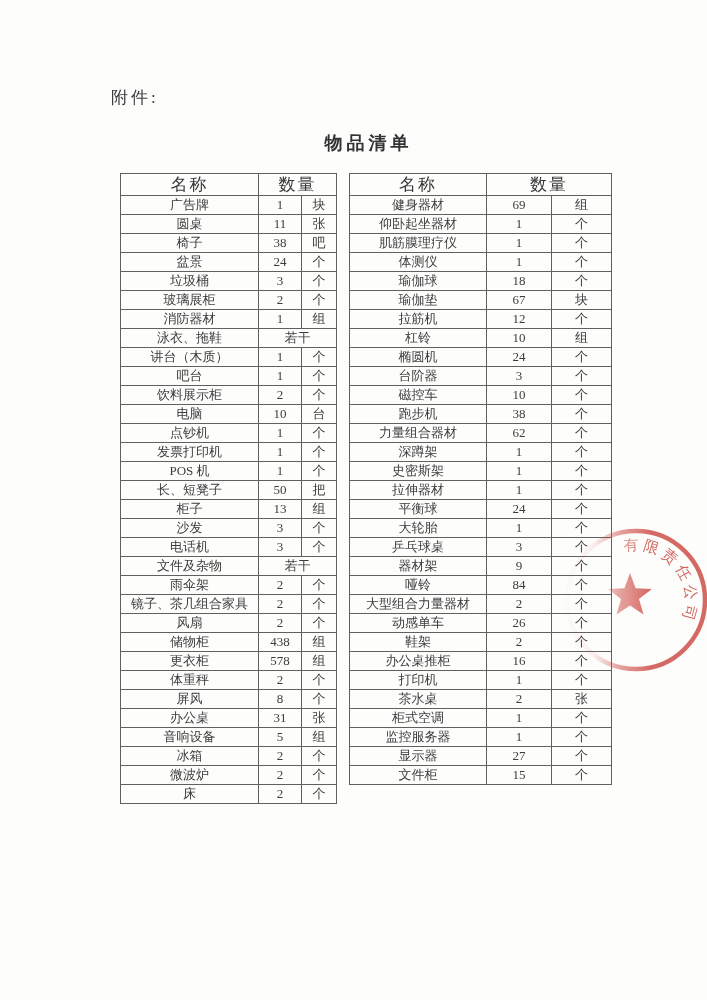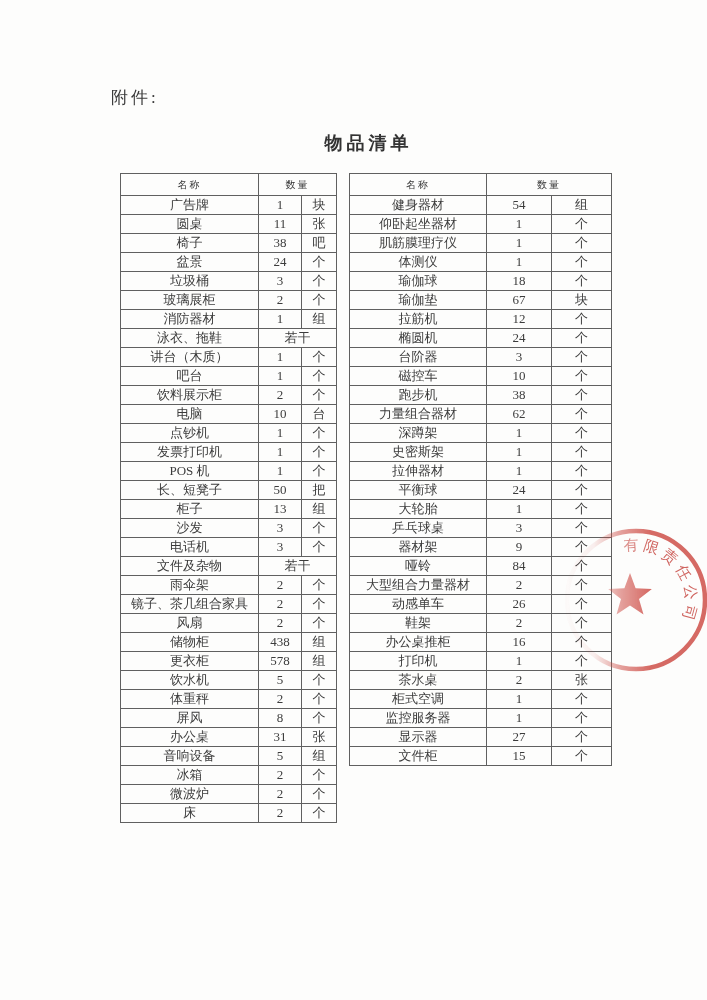--- a/index.html
+++ b/index.html
@@ -30,21 +30,21 @@
   }
   #left-table{left:112px;width:216px;}
   #right-table{left:341px;width:262px;}
   table.inv th, table.inv td{
     border:1px solid #606060;
     text-align:center;vertical-align:middle;
     padding:0;height:18px;line-height:18px;
     font-weight:normal;
     overflow:hidden;white-space:nowrap;
   }
-  table.inv th{height:21px;line-height:21px;font-size:10px;letter-spacing:2px;color:#383838;}
+  table.inv th{height:21px;line-height:21px;font-size:17px;letter-spacing:2px;color:#383838;}
 
   
   .stamp{position:absolute;left:552px;top:500px;width:155px;height:195px;pointer-events:none;}
   .stamp text{
     font-family:"Liberation Serif","DejaVu Serif",serif;
     font-size:15px;letter-spacing:4px;
   }
 </style>
 </head>
 <body>
@@ -185,25 +185,20 @@
           <td>储物柜</td>
           <td>438</td>
           <td>组</td>
         </tr>
         <tr>
           <td>更衣柜</td>
           <td>578</td>
           <td>组</td>
         </tr>
         <tr>
-          <td>饮水机</td>
-          <td>5</td>
-          <td>个</td>
-        </tr>
-        <tr>
           <td>体重秤</td>
           <td>2</td>
           <td>个</td>
         </tr>
         <tr>
           <td>屏风</td>
           <td>8</td>
           <td>个</td>
         </tr>
         <tr>
@@ -242,21 +237,21 @@
       </colgroup>
     <thead>
       <tr>
         <th>名称</th>
         <th colspan="2">数量</th>
       </tr>
     </thead>
     <tbody>
         <tr>
           <td>健身器材</td>
-          <td>54</td>
+          <td>69</td>
           <td>组</td>
         </tr>
         <tr>
           <td>仰卧起坐器材</td>
           <td>1</td>
           <td>个</td>
         </tr>
         <tr>
           <td>肌筋膜理疗仪</td>
           <td>1</td>
@@ -274,20 +269,25 @@
         </tr>
         <tr>
           <td>瑜伽垫</td>
           <td>67</td>
           <td>块</td>
         </tr>
         <tr>
           <td>拉筋机</td>
           <td>12</td>
           <td>个</td>
+        </tr>
+        <tr>
+          <td>杠铃</td>
+          <td>10</td>
+          <td>组</td>
         </tr>
         <tr>
           <td>椭圆机</td>
           <td>24</td>
           <td>个</td>
         </tr>
         <tr>
           <td>台阶器</td>
           <td>3</td>
           <td>个</td>

